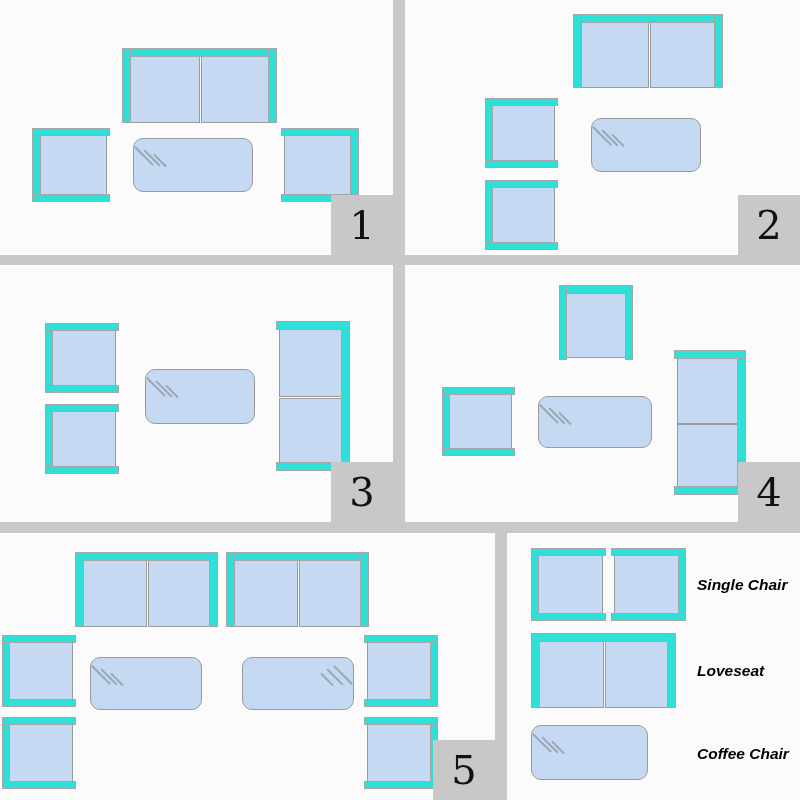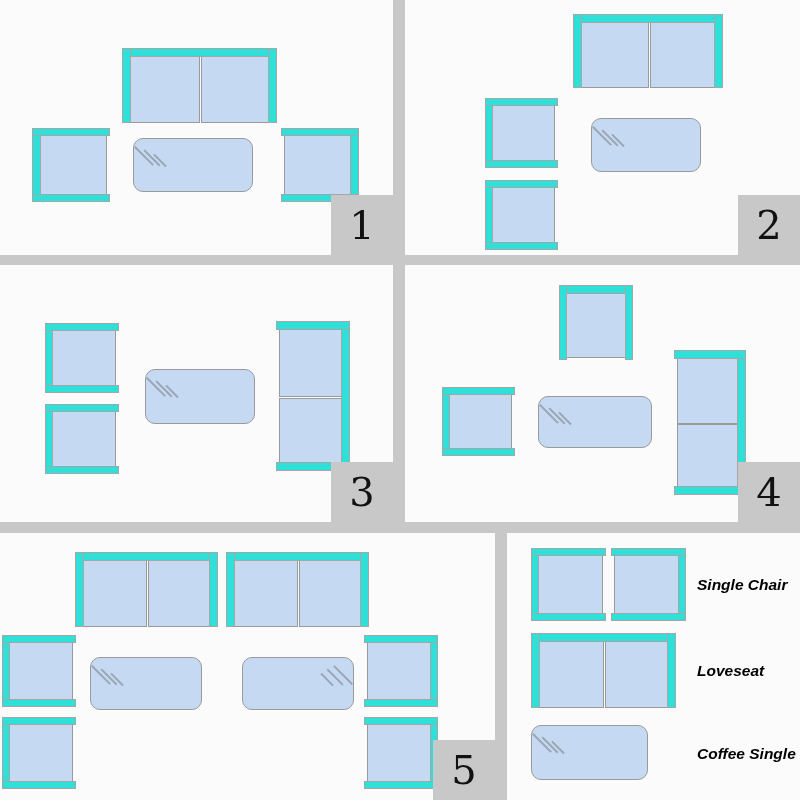--- a/index.html
+++ b/index.html
@@ -332,17 +332,17 @@
       </div>
       <div class="legend-label" style="left:190px;top:129px;">Loveseat</div>
 
       <div class="table" style="left:24px;top:192px;width:117px;height:55px;">
         <div class="shine" style="left:5px;top:4px;">
             <i style="height: 26px; top: 0px; left: 4px; transform: rotate(-45deg);"></i>
             <i style="height: 22px; top: 4.4px; left: 12px; transform: rotate(-45deg);"></i>
             <i style="height: 17px; top: 8.8px; left: 20px; transform: rotate(-45deg);"></i>
           </div>
       </div>
-      <div class="legend-label" style="left:190px;top:212px;">Coffee Single</div>
+      <div class="legend-label" style="left:190px;top:212px;">Coffee Chair</div>
     </div>
   </div>
 
 </div>
 
 </body></html>

